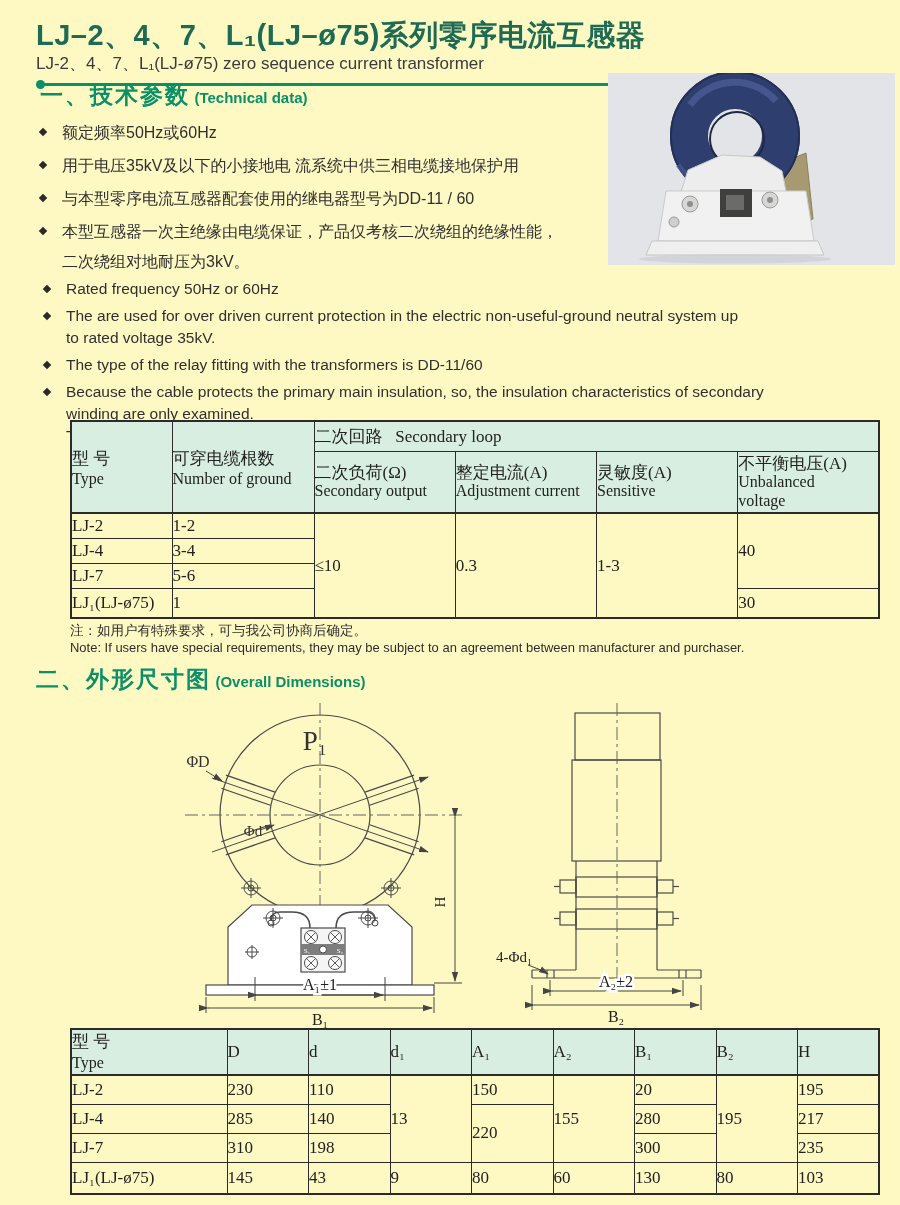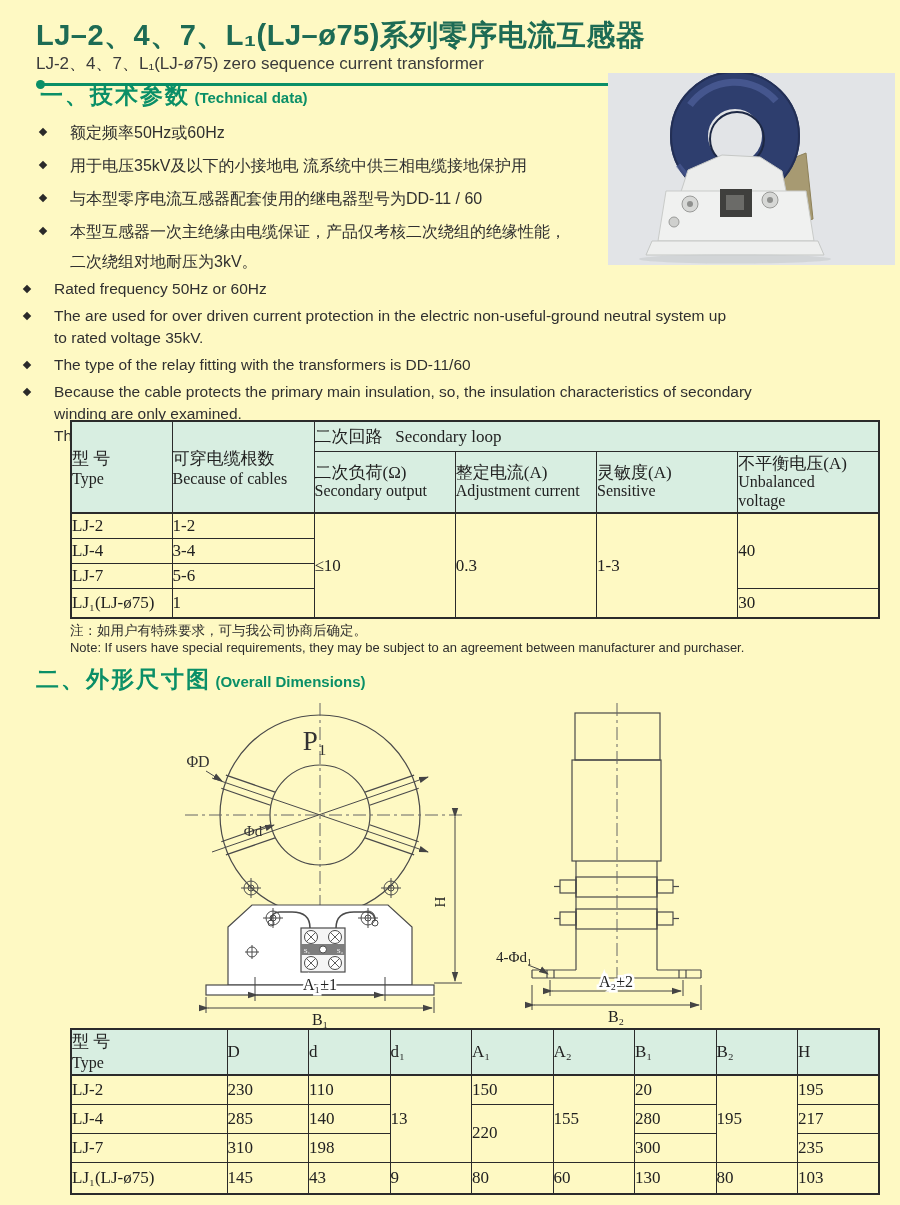--- a/index.html
+++ b/index.html
@@ -25,25 +25,25 @@
   .photo{position:absolute;left:608px;top:73px;width:287px;height:192px}
 
   
   .sech .zh{font-size:23px;font-weight:bold;color:var(--accent-green);letter-spacing:2px}
   .sech .en{font-size:15px;font-weight:bold;color:var(--accent-green)}
   .sec1{position:absolute;left:40px;top:80px;width:560px}
   .sec2h{position:absolute;left:36px;top:664px}
 
   
   .bullets{margin-top:10px}
-  .bullet{display:flex;gap:24px;align-items:flex-start;margin-bottom:9px}
+  .bullet{display:flex;gap:16px;align-items:flex-start;margin-bottom:9px}
   .dm{flex:none;width:6px;height:6px;background:#2a2a2a;transform:rotate(45deg);margin-top:8px}
   .zh-b .bl div{font-size:16px;line-height:23px;color:#303030}
   .zh-b .bullet{margin-bottom:10px}
-  .en-b{position:absolute;left:24px;top:268px;width:830px}
+  .en-b{position:absolute;left:44px;top:268px;width:830px}
   .en-b .bl div{font-size:15.5px;line-height:22px;color:#303030}
   .en-b .bullet{margin-bottom:5px}
 
   
   table{border-collapse:collapse;table-layout:fixed;font-family:"Liberation Serif",serif}
   .t1{position:absolute;left:70px;top:420px;width:810px;border:2px solid var(--tbl-border)}
   .t2{position:absolute;left:70px;top:1028px;width:810px;border:2px solid var(--tbl-border)}
   th,td{border:1px solid var(--tbl-border);text-align:left;vertical-align:middle;font-weight:normal}
   thead th{background:var(--hdr-bg)}
   .t1 thead .r1 th{height:30px;font-size:17px}
@@ -172,21 +172,21 @@
 
   <table class="t1">
     <thead>
       <tr class="r1">
         <th class="c-type" rowspan="2">
           <span class="zh-line">型  号</span>
           <span class="en-line">Type</span>
         </th>
         <th class="c-cab" rowspan="2">
           <span class="zh-line">可穿电缆根数</span>
-          <span class="en-line">Because of cables</span>
+          <span class="en-line">Number of ground</span>
         </th>
         <th colspan="4">
           <span>二次回路</span>&nbsp;&nbsp;
           <span>Secondary loop</span>
         </th>
       </tr>
       <tr class="r2">
         <th class="c-so">
           <span class="zh-line">二次负荷(Ω)</span>
           <span class="en-line">Secondary output</span>

